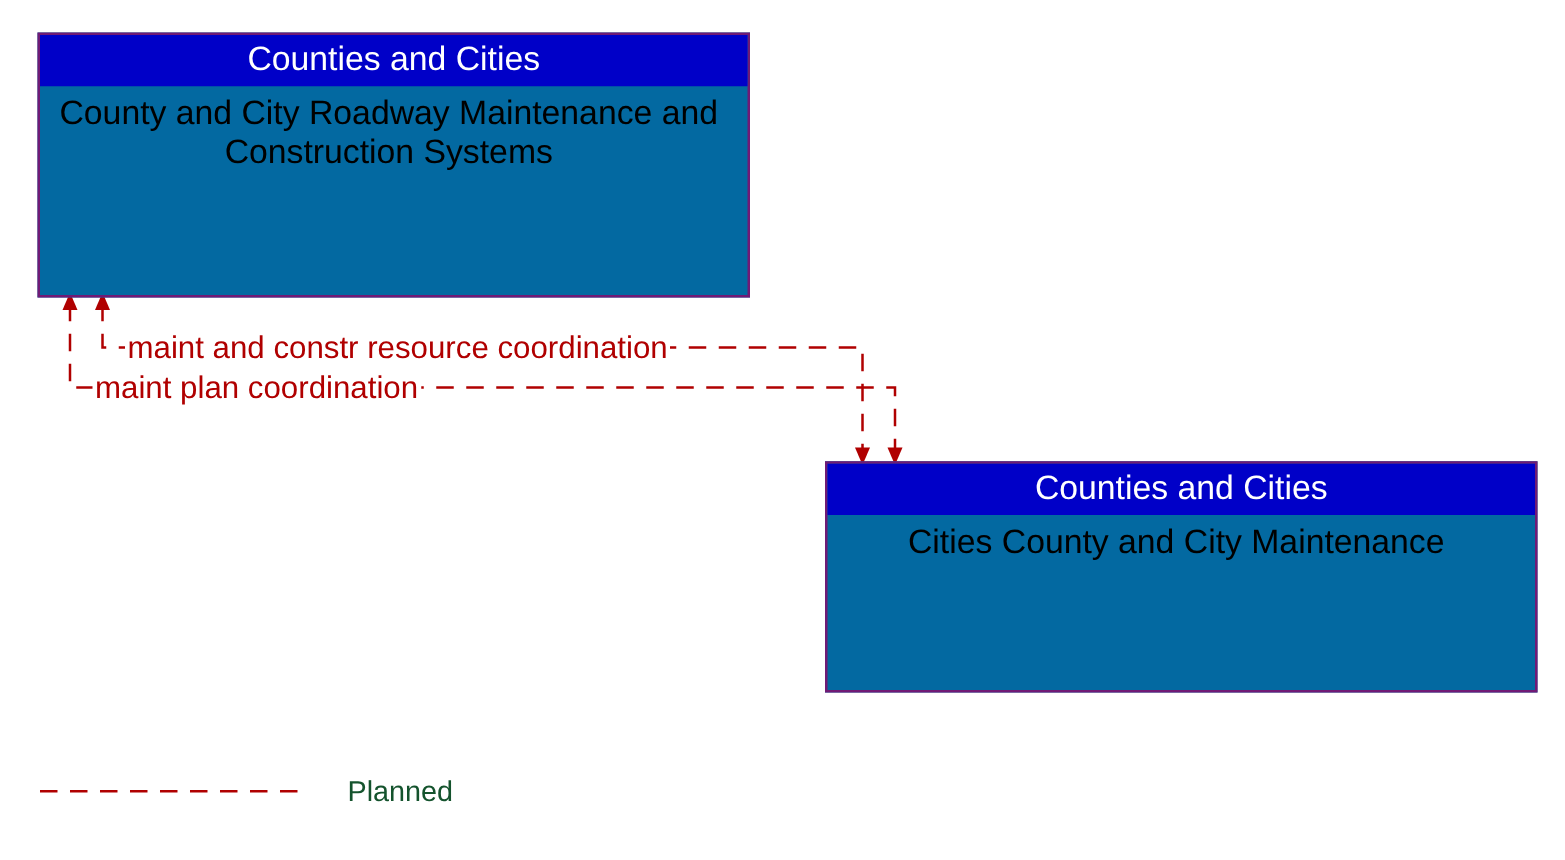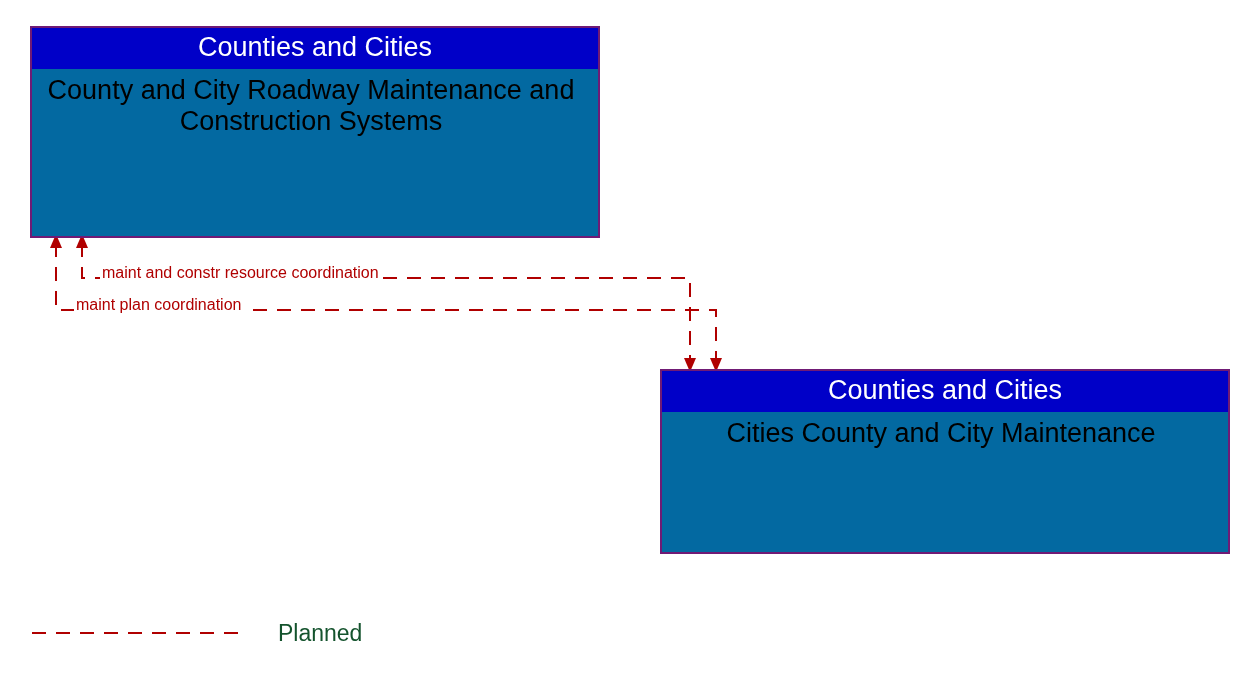--- a/index.html
+++ b/index.html
@@ -29,21 +29,21 @@
   .entity-body {
     color: #000;
     text-align: center;
     font-size: 27px;
     padding: 6px 20px 0 12px;
     line-height: 1.15;
   }
   .flow-label {
     position: absolute;
     color: #b00000;
-    font-size: 16px;
+    font-size: 25px;
     white-space: nowrap;
     background: #fff;
     padding: 0 2px;
   }
   .legend-label {
     position: absolute;
     color: #14532d;
     font-size: 23px;
   }
   svg.connectors {

